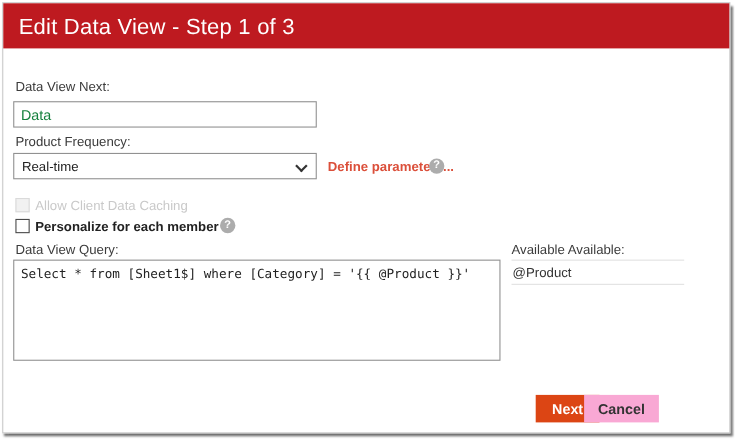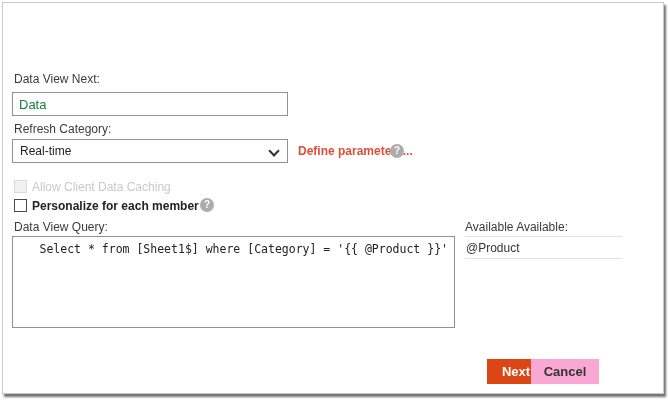--- a/index.html
+++ b/index.html
@@ -67,21 +67,21 @@
   .cb-label{
     position:absolute;left:18px;top:0;font-size:12px;white-space:nowrap;
   }
   .cb-label.enabled{color:#222;font-weight:600;}
   .cb-label.disabled{color:#c9c9c9;font-weight:400;}
   .query-box{
     position:absolute;left:12px;top:236px;width:443px;height:92px;
     border:1px solid #919191;background:#fff;
     font-family:"DejaVu Sans Mono",monospace;
     font-size:11.5px;color:#222;padding:5px 6px;
-    white-space:pre-wrap;overflow:hidden;resize:none;text-align:right;
+    white-space:pre-wrap;overflow:hidden;resize:none;
   }
   .param-list{
     position:absolute;left:465px;top:236px;width:157px;
     border-top:1px solid #e2e2e2;
   }
   .param-item{
     height:22px;line-height:22px;font-size:12px;color:#333;
     border-bottom:1px solid #e2e2e2;padding-left:1px;cursor:default;
     white-space:nowrap;
   }
@@ -94,25 +94,28 @@
   .btn-next{left:487px;width:58px;background:#dc4514;color:#fff;text-align:center;}
   .btn-cancel{left:531px;width:68px;background:#f9a8d4;color:#333;}
 </style>
 </head>
 <body>
 
 <div class="stage">
 
   <div class="dialog-frame"></div>
 
+  <div class="dialog-header">
+    <div class="dialog-title">Edit Data View - Step 1 of 3</div>
+  </div>
 
   <div class="field-label" style="left:14px;top:72px;">Data View Next:</div>
   <input class="text-input" style="top: 92px;" type="text" value="Data">
 
-  <div class="field-label" style="left:14px;top:122px;">Refresh Category:</div>
+  <div class="field-label" style="left:14px;top:122px;">Product Frequency:</div>
   <div class="dropdown">
     <span class="dropdown-value">Real-time</span>
     <span class="chevron"></span>
   </div>
 
   <span class="link">Define parameters...</span>
   <span class="q-icon" style="left:390px;top:144px;">?</span>
 
   <div class="checkbox-row" style="top:180px;">
     <span class="cb-box disabled"></span>

